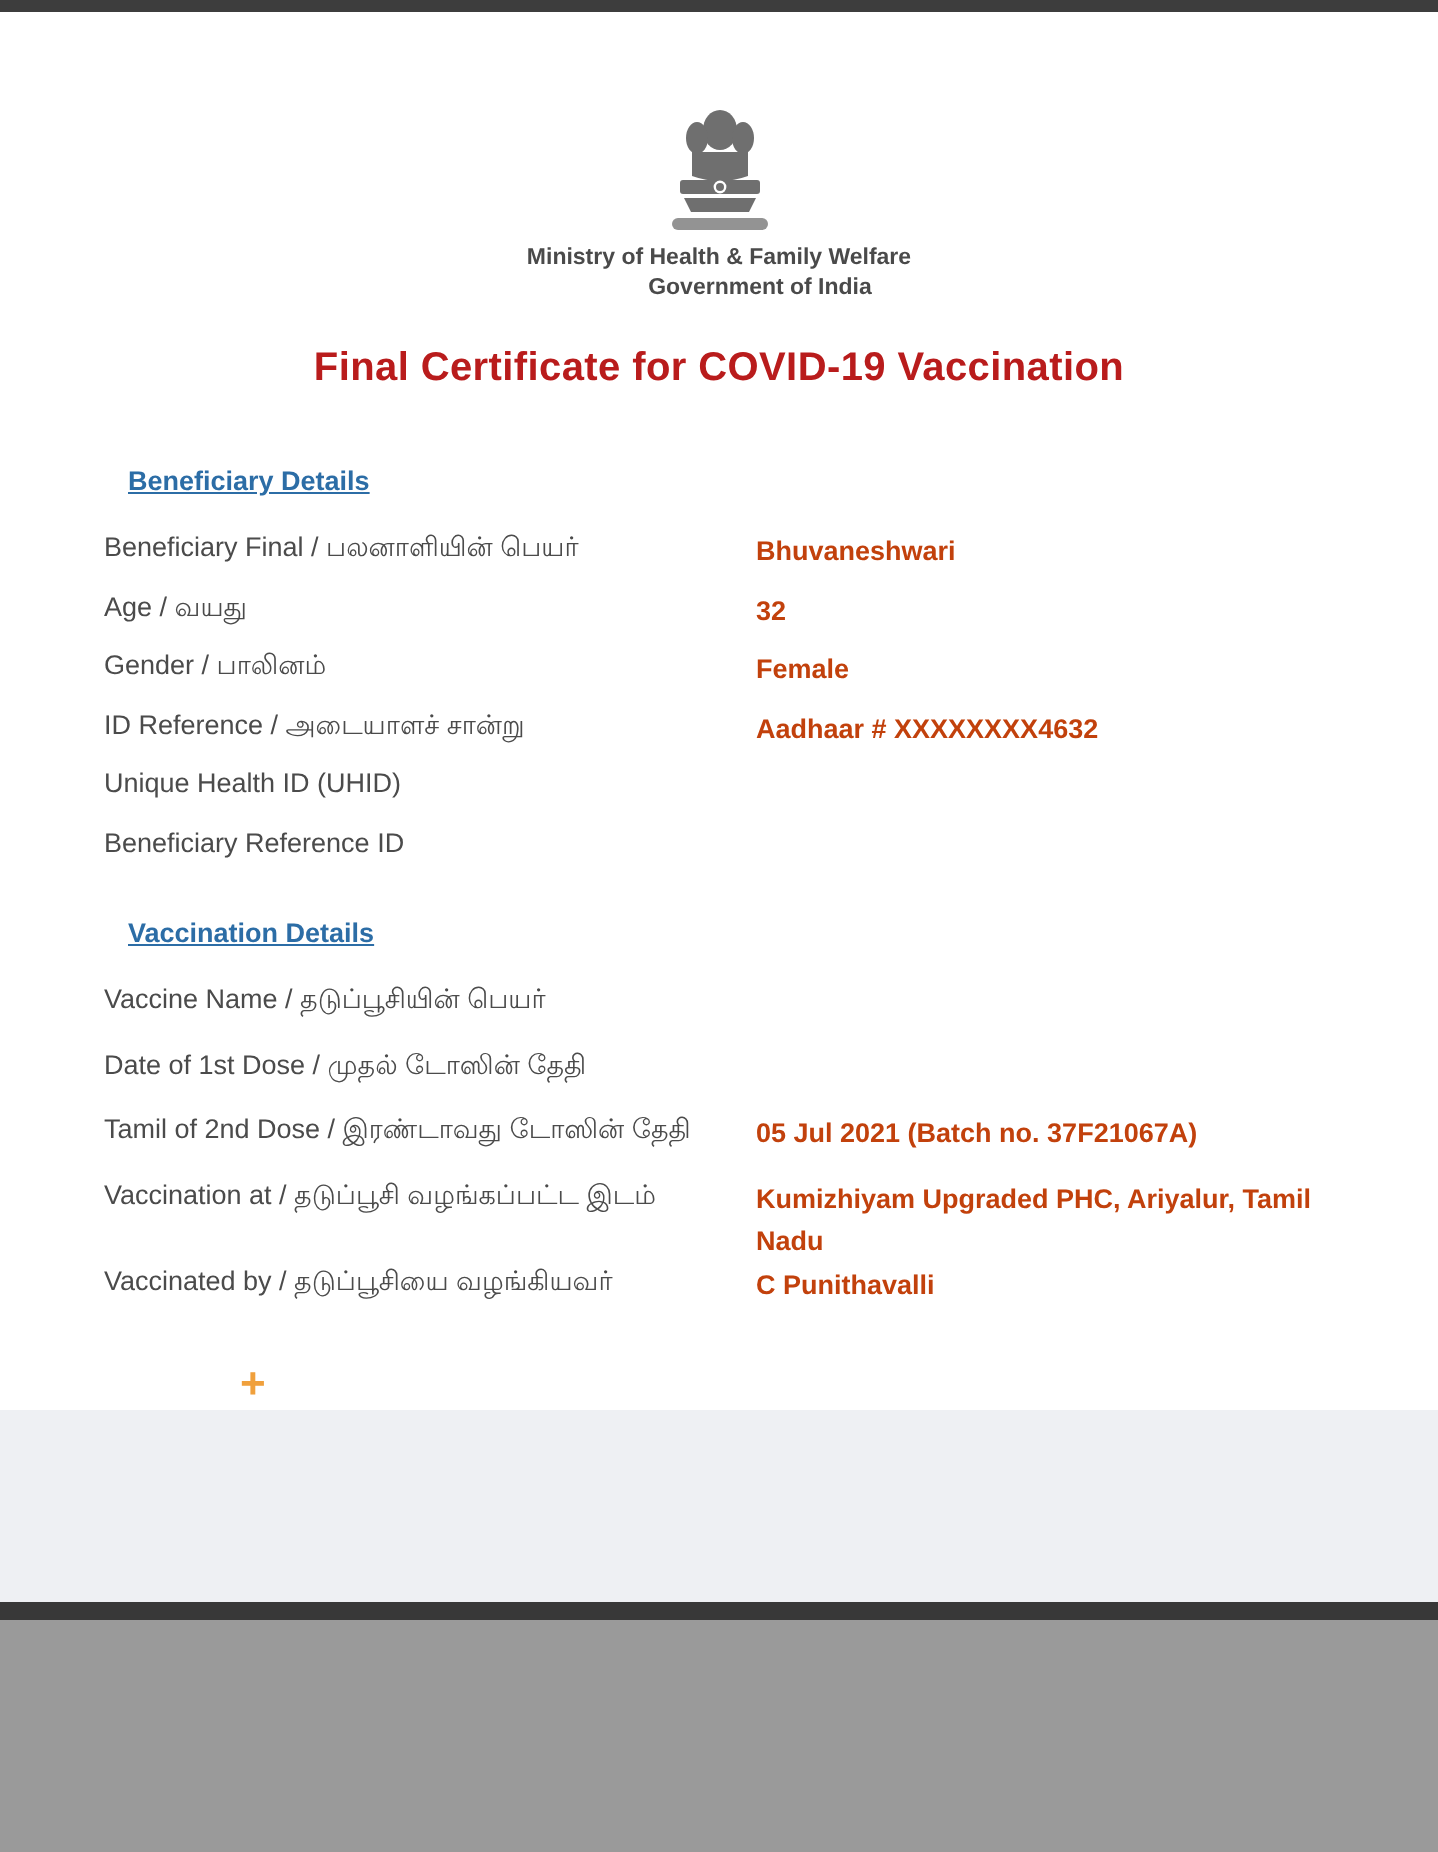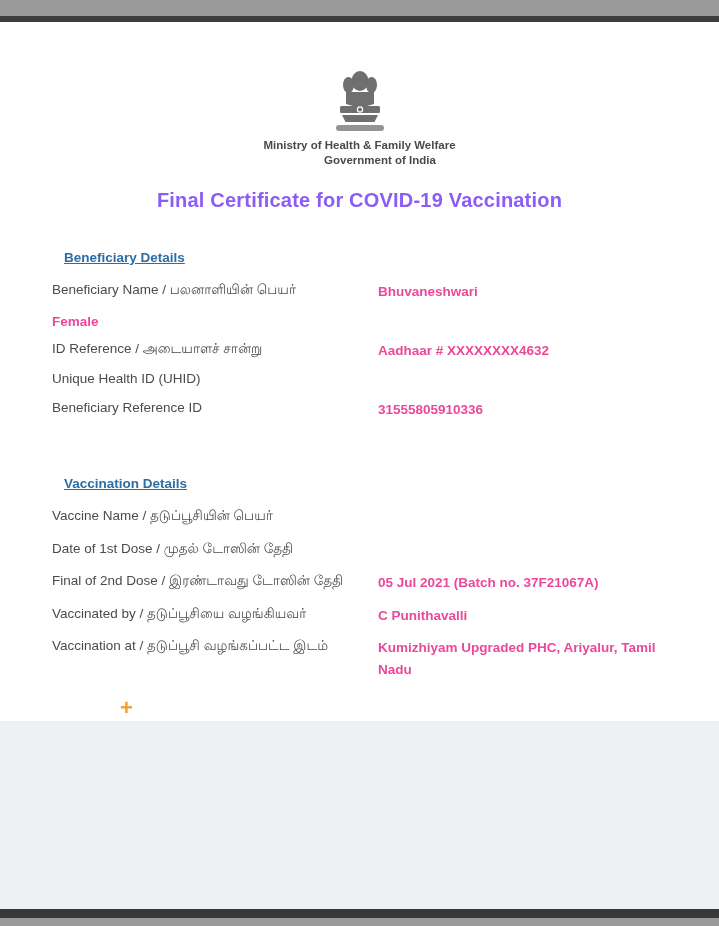--- a/index.html
+++ b/index.html
@@ -1,39 +1,39 @@
 <!DOCTYPE html>
 <html><head>
 <meta charset="utf-8">
 <title>Final Certificate for COVID-19 Vaccination</title>
 <style>
   * { margin:0; padding:0; box-sizing:border-box; }
   html,body { background:#9a9a9a; font-family:"Liberation Sans", sans-serif; }
-  .page { position:relative; width:719px; height:902px; background:#ffffff; overflow:hidden; margin:16px auto; }
+  .page { position:relative; width:719px; height:810px; background:#ffffff; overflow:hidden; margin:0 auto; }
 
   .top-bar { position:absolute; top:0; left:0; width:100%; height:6px; background:#3d3d3d; z-index:30; }
   .bottom-bar { position:absolute; bottom:0; left:0; width:100%; height:9px; background:#383838; z-index:30; }
 
   .emblem-wrap { position:absolute; top:52px; left:0; width:100%; text-align:center; }
   .ministry-line { position:absolute; left:0; width:100%; text-align:center; font-size:11.5px; font-weight:bold; color:#4a4a4a; }
   .ministry-1 { top:123px; }
   .ministry-2 { top:138px;padding-left:41px; }
 
-  .cert-title { position:absolute; top:173px; left:0; width:100%; text-align:center; font-size:20px; font-weight:bold; color:#8b5cf6; letter-spacing:0.2px; }
+  .cert-title { position:absolute; top:173px; left:0; width:100%; text-align:center; font-size:20px; font-weight:bold; color:#b91c1c; letter-spacing:0.2px; }
 
   .section { position:absolute; left:52px; width:616px; }
   .section-beneficiary { top:232px; }
   .section-vaccination { top:458px; }
   .section h2 { font-size:13.5px; font-weight:bold; color:#2c6da6; display:inline-block; text-decoration:underline;padding-left:12px; }
   .rows { margin-top:15px; }
   .row { display:grid; grid-template-columns:326px 1fr; align-items:start; }
   .section-beneficiary .row { min-height:29.5px; }
   .section-vaccination .row { min-height:32.5px; }
   .field-label { font-size:13.5px; color:#4b4b4b; line-height:1.35; padding-right:10px; }
-  .field-value { font-size:13.5px; font-weight:bold; color:#ec4899; line-height:1.6; }
+  .field-value { font-size:13.5px; font-weight:bold; color:#c2410c; line-height:1.6; }
 
   .banner { position:absolute; left:0; top:705px; width:719px; height:221px; background:#eef0f3; }
 
   .plus { position:absolute; font-weight:bold; color:#f0a03c; z-index:5; }
   .plus-1 { left:120px; top:679px; font-size:22px; }
 </style>
 </head>
 <body>
 
 <div class="page">
@@ -57,61 +57,65 @@
 
   <div class="ministry-line ministry-1">Ministry of Health &amp; Family Welfare</div>
   <div class="ministry-line ministry-2">Government of India</div>
 
   <h1 class="cert-title">Final Certificate for COVID-19 Vaccination</h1>
 
   <div class="section section-beneficiary">
     <h2>Beneficiary Details</h2>
     <div class="rows">
       <div class="row">
-        <div class="field-label">Beneficiary Name / பலனாளியின் பெயர்</div>
+        <div class="field-label">Beneficiary Final / பலனாளியின் பெயர்</div>
         <div class="field-value">Bhuvaneshwari</div>
       </div>
       <div class="row">
+        <div class="field-label">Age / வயது</div>
+        <div class="field-value">32</div>
+      </div>
+      <div class="row">
+        <div class="field-label">Gender / பாலினம்</div>
         <div class="field-value">Female</div>
       </div>
       <div class="row">
         <div class="field-label">ID Reference / அடையாளச் சான்று</div>
         <div class="field-value">Aadhaar # XXXXXXXX4632</div>
       </div>
       <div class="row">
         <div class="field-label">Unique Health ID (UHID)</div>
         <div class="field-value"></div>
       </div>
       <div class="row">
         <div class="field-label">Beneficiary Reference ID</div>
-        <div class="field-value">31555805910336</div>
       </div>
     </div>
   </div>
 
   <div class="section section-vaccination">
     <h2>Vaccination Details</h2>
     <div class="rows">
       <div class="row">
         <div class="field-label">Vaccine Name / தடுப்பூசியின் பெயர்</div>
       </div>
       <div class="row">
         <div class="field-label">Date of 1st Dose / முதல் டோஸின் தேதி</div>
       </div>
       <div class="row">
-        <div class="field-label">Final of 2nd Dose / இரண்டாவது டோஸின் தேதி</div>
+        <div class="field-label">Tamil of 2nd Dose / இரண்டாவது டோஸின் தேதி</div>
         <div class="field-value">05 Jul 2021 (Batch no. 37F21067A)</div>
+      </div>
+      <div class="row">
+        <div class="field-label">Vaccination at / தடுப்பூசி வழங்கப்பட்ட இடம்</div>
+        <div class="field-value">Kumizhiyam Upgraded PHC, Ariyalur, Tamil Nadu</div>
       </div>
       <div class="row">
         <div class="field-label">Vaccinated by / தடுப்பூசியை வழங்கியவர்</div>
         <div class="field-value">C Punithavalli</div>
-      </div>
-      <div class="row">
-        <div class="field-label">Vaccination at / தடுப்பூசி வழங்கப்பட்ட இடம்</div>
-        <div class="field-value">Kumizhiyam Upgraded PHC, Ariyalur, Tamil Nadu</div>
       </div>
     </div>
   </div>
 
   <div class="plus plus-1">+</div>
 
   <div class="banner">
     
 
     

